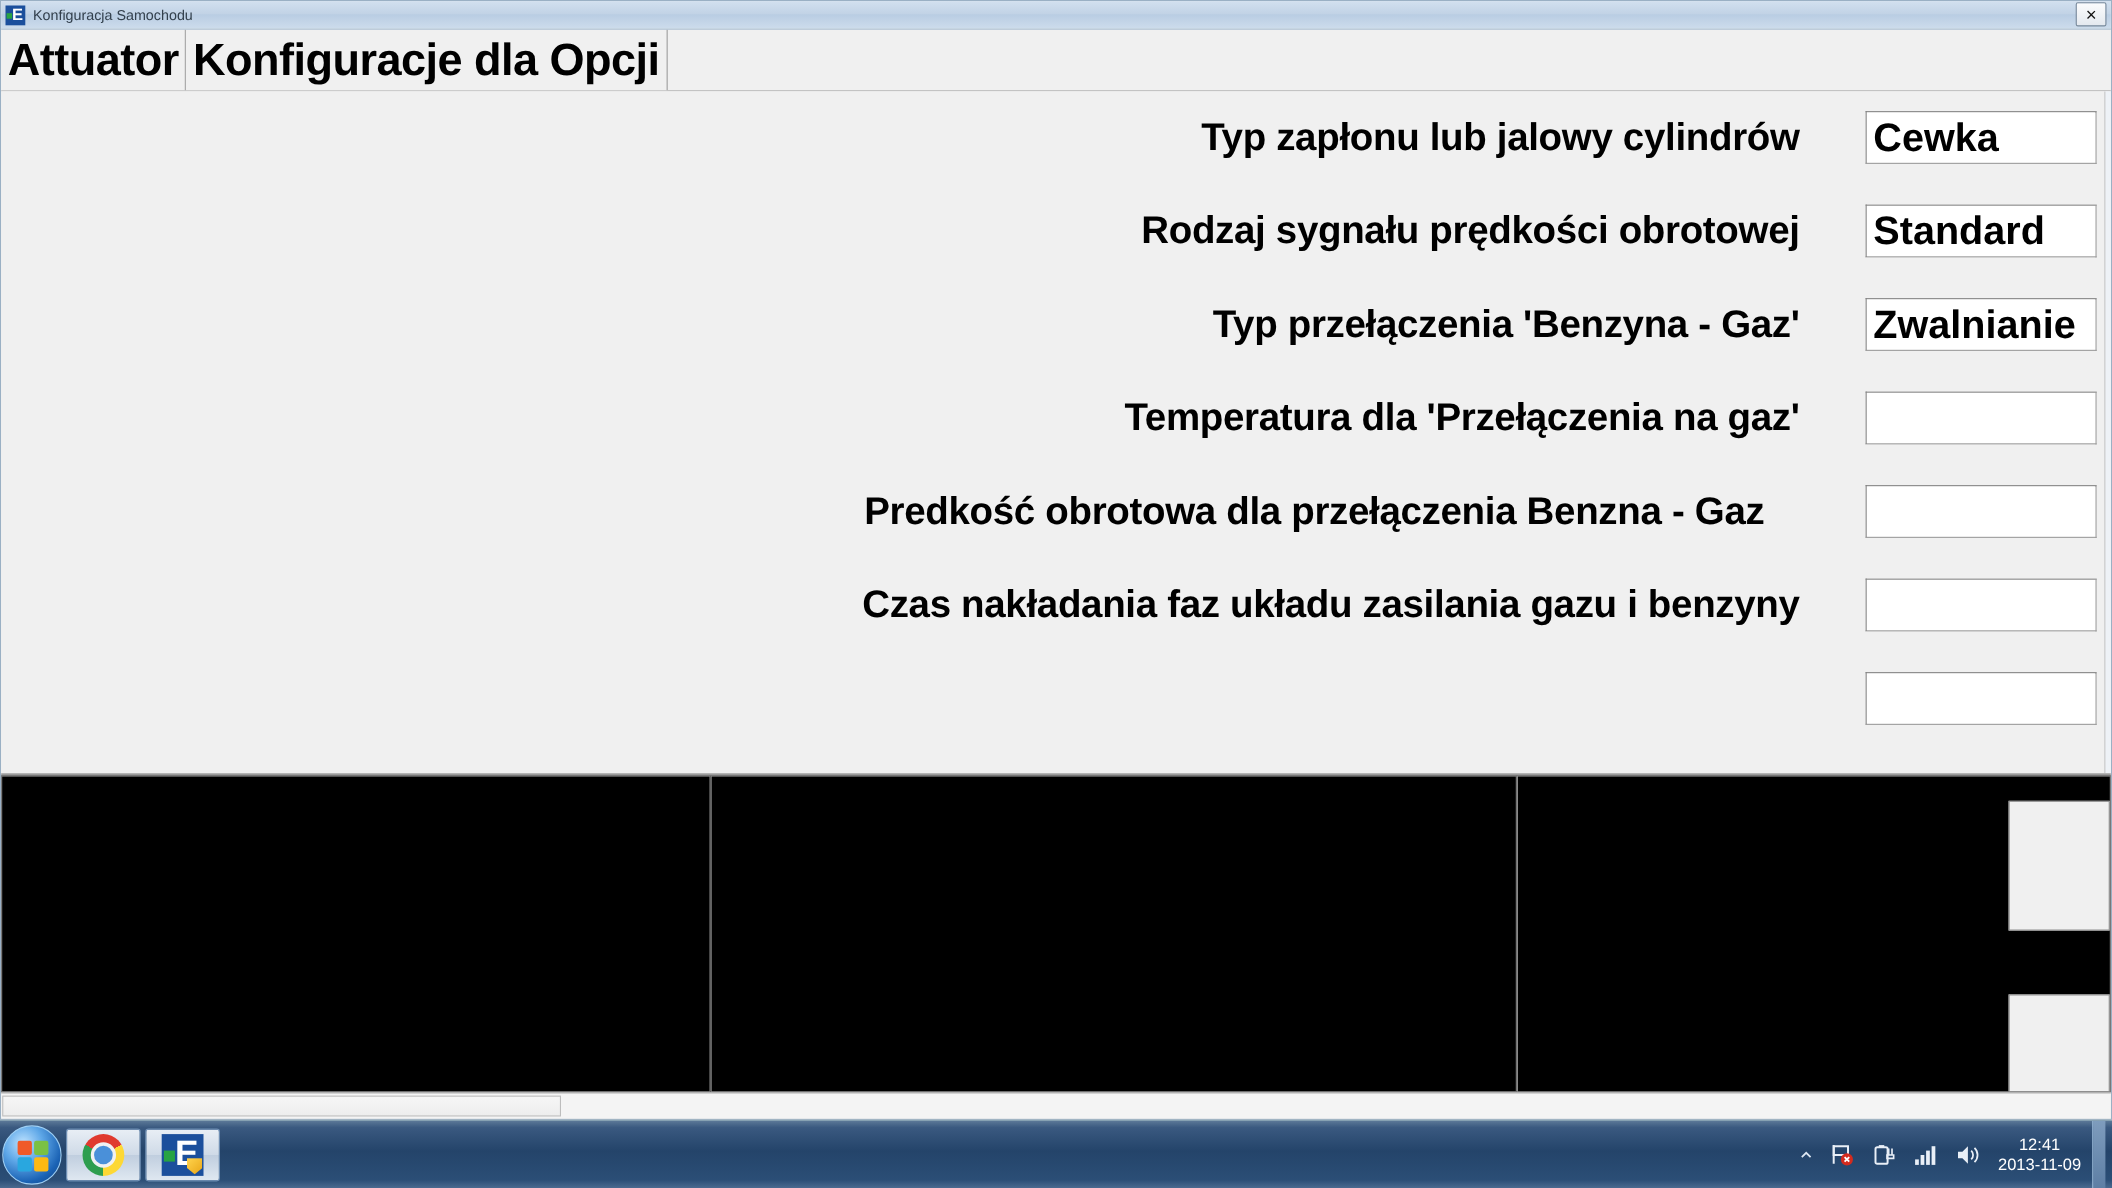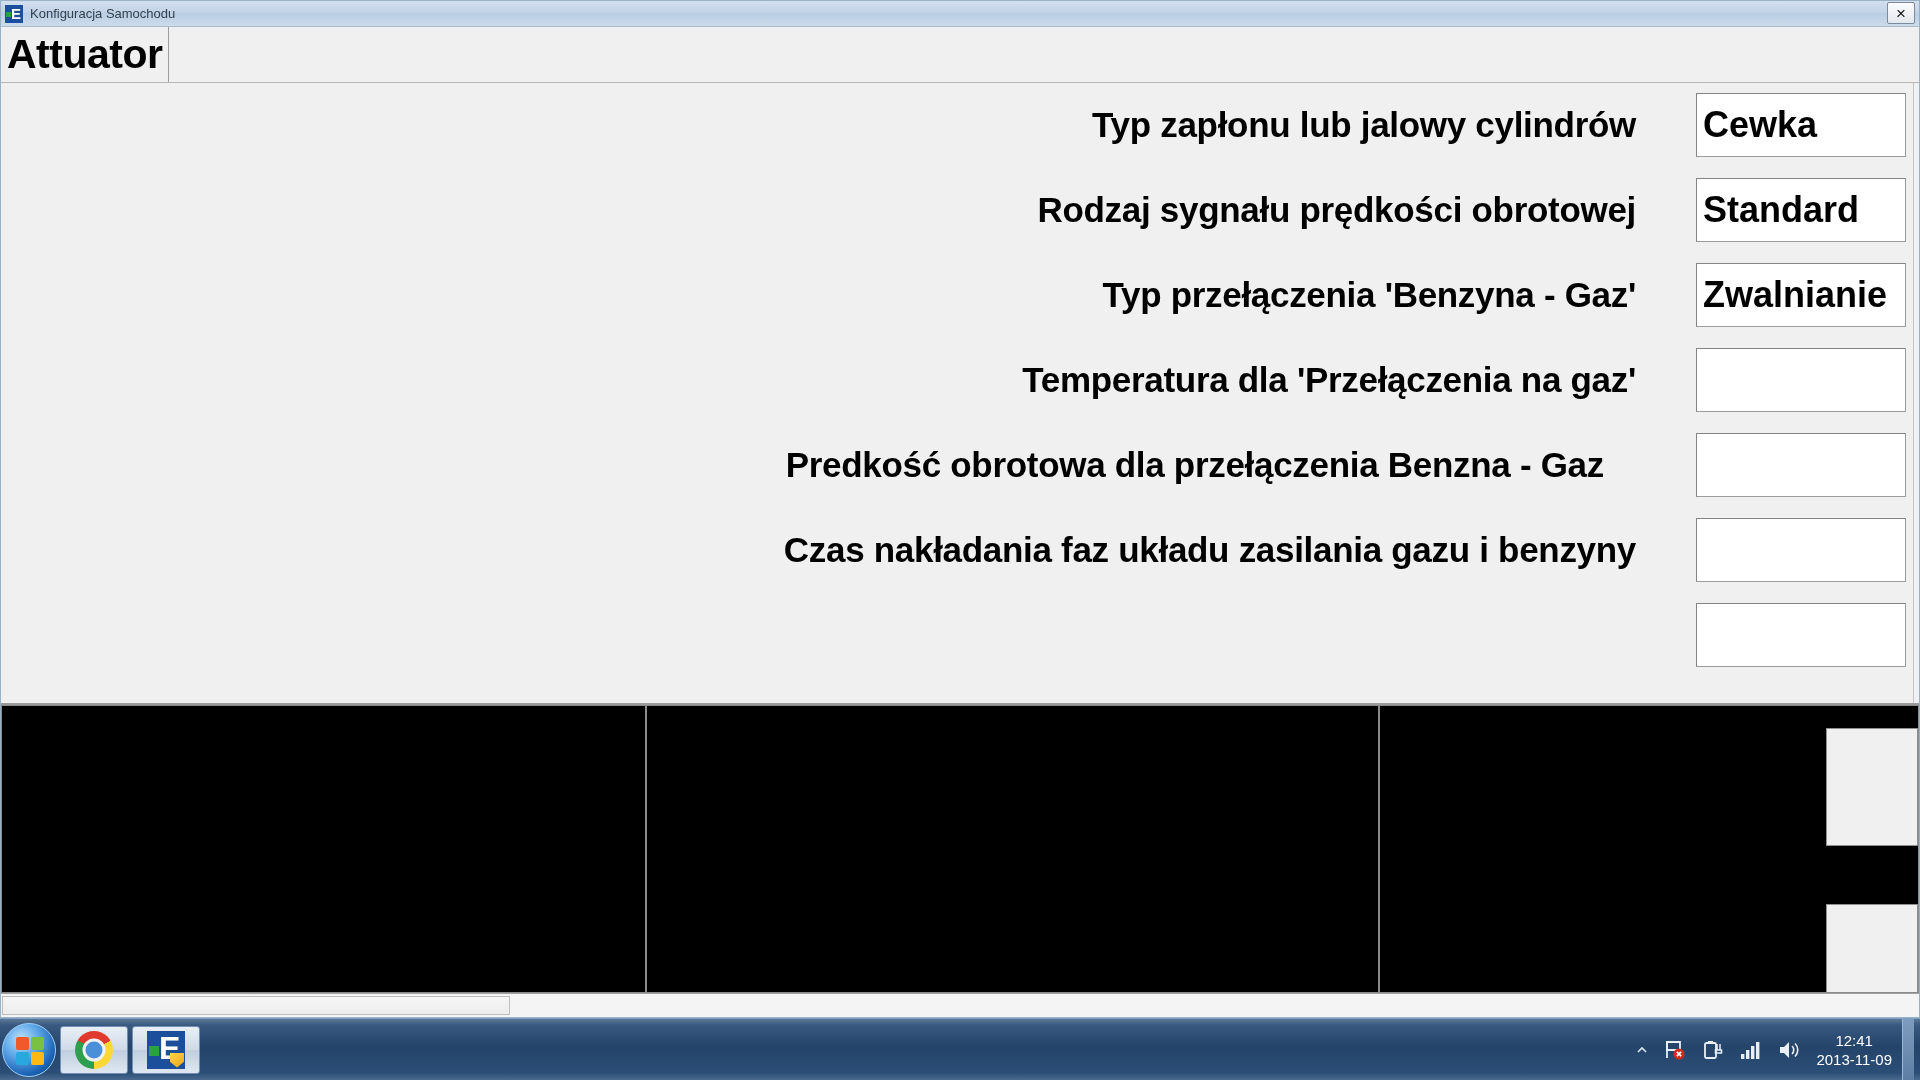--- a/index.html
+++ b/index.html
@@ -138,21 +138,21 @@
     font-weight: bold;
     color: #000;
     font-family: "Liberation Sans Narrow", "Liberation Sans", sans-serif;
     font-stretch: condensed;
     white-space: nowrap;
     letter-spacing: -0.3px;
   }
   .form-input {
     flex: 0 0 auto;
     width: 210px;
-    height: 64px;
+    height: 48px;
     background: #ffffff;
     border: 1px solid #9b9b9b;
     border-top-color: #848484;
     border-left-color: #848484;
     display: flex;
     align-items: center;
     padding-left: 6px;
     font-size: 36px;
     font-weight: bold;
     color: #000;
@@ -346,20 +346,23 @@
     <div id="titlebar">
       <div class="title-icon"></div>
       <div id="titlebar-text">Konfiguracja Samochodu</div>
       <div id="close-button">×</div>
     </div>
 
     <div id="tabstrip">
       <div class="tab">
         <span>Attuator</span>
       </div>
+      <div class="tab">
+        <span>Konfiguracje dla Opcji</span>
+      </div>
     </div>
 
     <div id="form-area">
 
       <div class="form-row" style="top:18px;">
         <div class="form-label">Typ zapłonu lub jalowy cylindrów</div>
         <div class="form-input">Cewka</div>
       </div>
 
       <div class="form-row" style="top:188px;">

